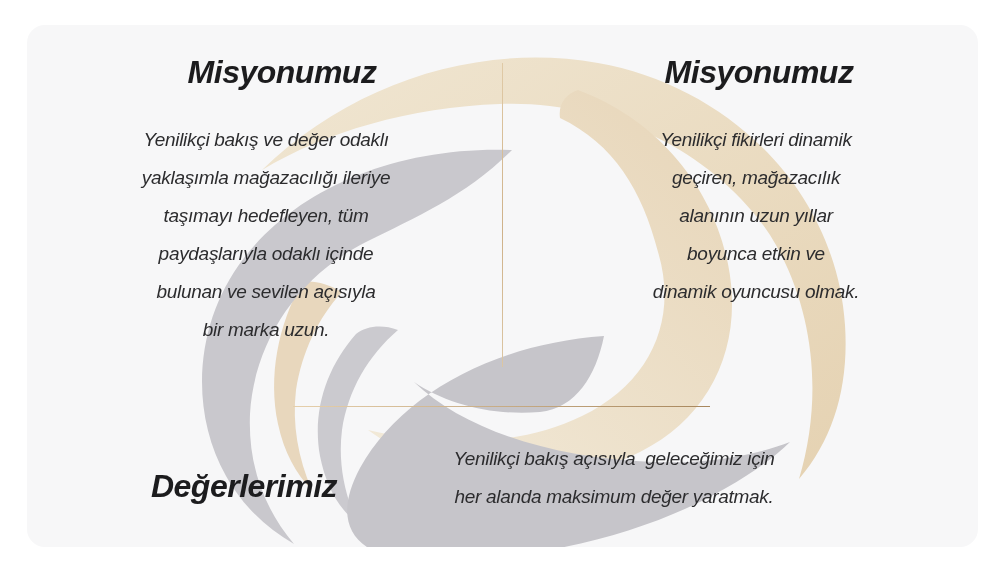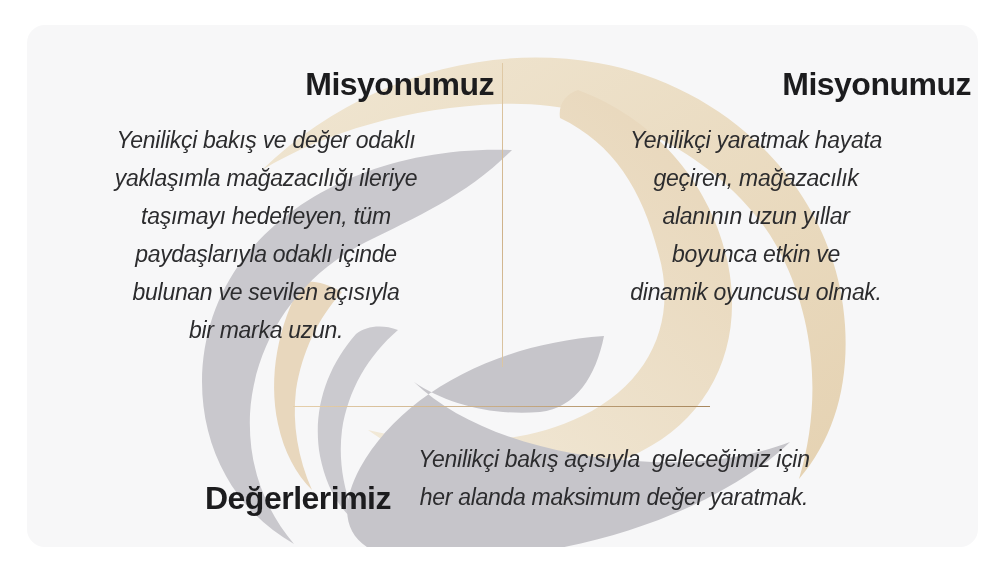--- a/index.html
+++ b/index.html
@@ -30,35 +30,35 @@
   }
   .hdivider {
     position: absolute; left: 293px; top: 406px;
     width: 417px; height: 1px;
     background: linear-gradient(90deg, #e6d0ac, #b2placeholder); 
     background: linear-gradient(90deg, #e6d0ac, #a8875d);
     z-index: 1;
   }
 
   .heading {
-    position: absolute; margin: 16px;
-    font-size: 32px; font-weight: 700; 
+    position: absolute; margin: 4px;
+    font-size: 32px; font-weight: 700; font-style: italic;
     letter-spacing: -0.5px;
     color: #1c1c1e;
-    text-align: right;
+    text-align: center;
     white-space: pre;
     z-index: 2;
   }
   .mission-title { left: 78px;  top: 50px;  width: 400px; }
   .vision-title  { left: 555px; top: 50px;  width: 400px; }
-  .values-title  { left: 75px;  top: 464px; width: 300px; }
+  .values-title  { left: 90px;  top: 464px; width: 300px; }
 
   .body-text {
     position: absolute;
-    font-size: 23px; font-style: italic; font-weight: 400;
+    font-size: 19px; font-style: italic; font-weight: 400;
     letter-spacing: -0.3px;
     line-height: 38px;
     color: #2c2c2e;
     text-align: center;
     z-index: 2;
   }
   .body-text .tline { white-space: pre; }
   .mission-body { left: 56px;  top: 121px; width: 420px; }
   .vision-body  { left: 546px; top: 121px; width: 420px; }
   .values-body  { left: 374px; top: 440px; width: 480px; }
@@ -125,21 +125,21 @@
   <div class="body-text mission-body">
     <div class="tline">Yenilikçi bakış ve değer odaklı</div>
     <div class="tline">yaklaşımla mağazacılığı ileriye</div>
     <div class="tline">taşımayı hedefleyen, tüm</div>
     <div class="tline">paydaşlarıyla odaklı içinde</div>
     <div class="tline">bulunan ve sevilen açısıyla</div>
     <div class="tline">bir marka uzun.</div>
   </div>
 
   <div class="body-text vision-body">
-    <div class="tline">Yenilikçi yaratmak hayata</div>
+    <div class="tline">Yenilikçi fikirleri dinamik</div>
     <div class="tline">geçiren, mağazacılık</div>
     <div class="tline">alanının uzun yıllar</div>
     <div class="tline">boyunca etkin ve</div>
     <div class="tline">dinamik oyuncusu olmak.</div>
   </div>
 
   <h2 class="heading values-title">Değerlerimiz</h2>
 
   <div class="body-text values-body">
     <div class="tline">Yenilikçi bakış açısıyla  geleceğimiz için</div>

